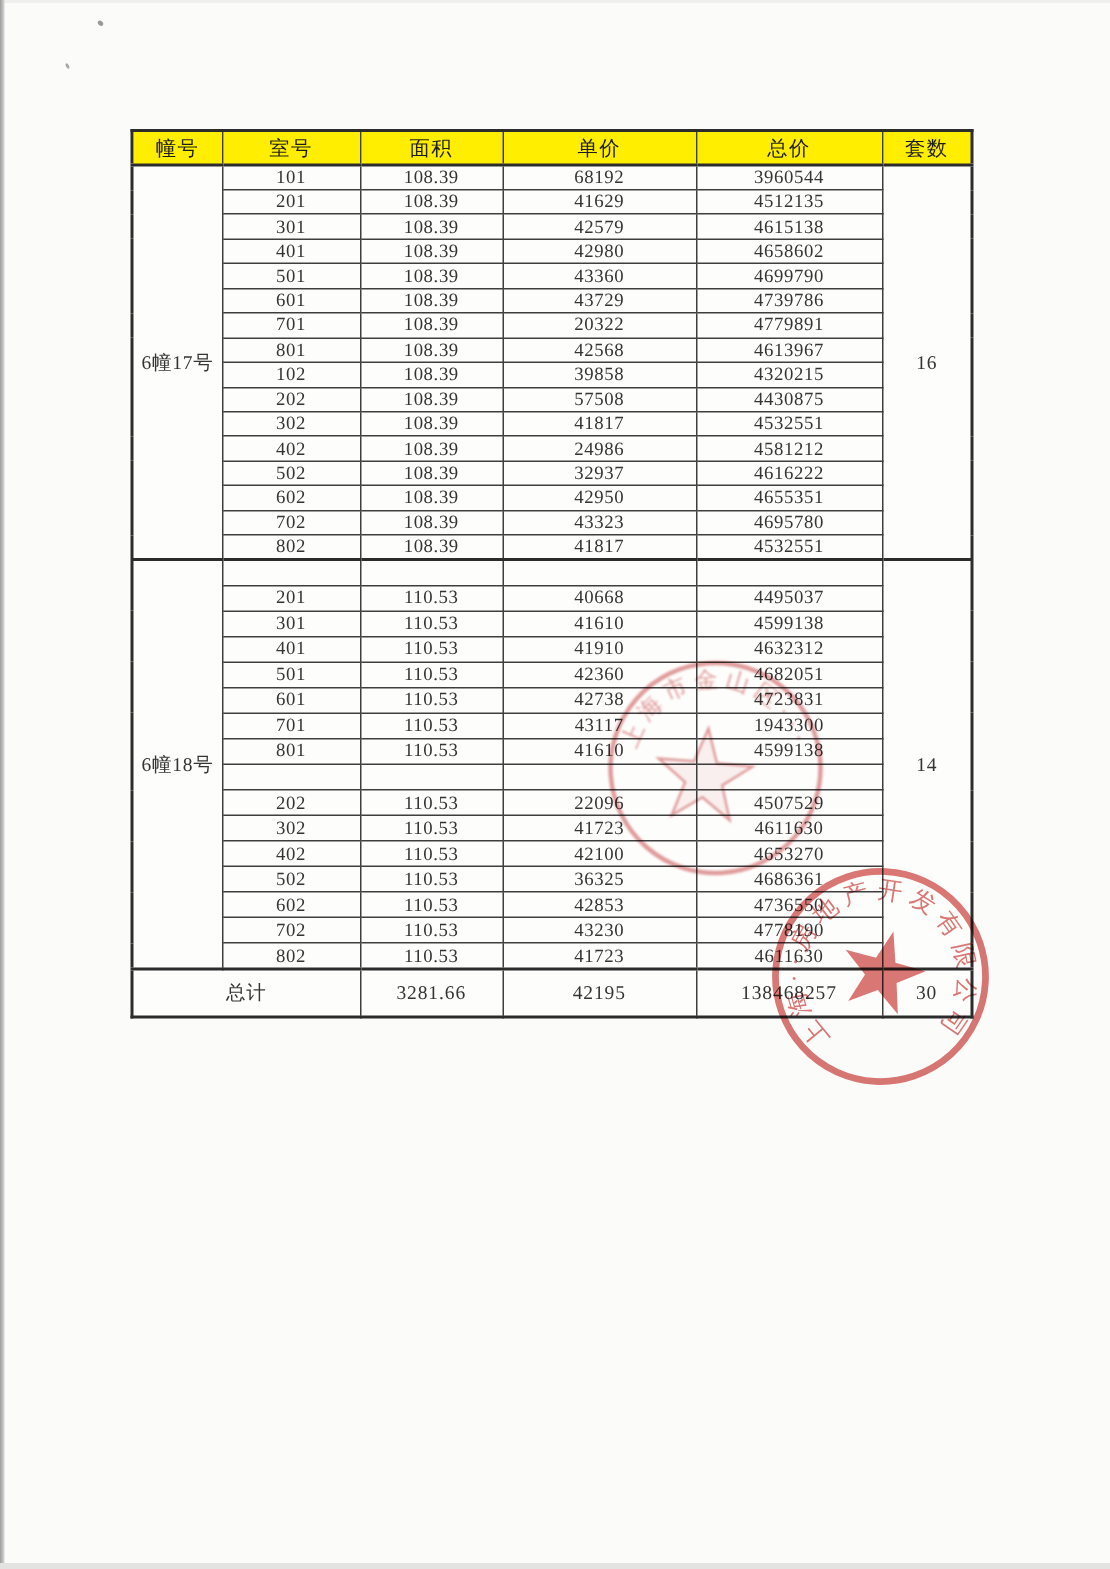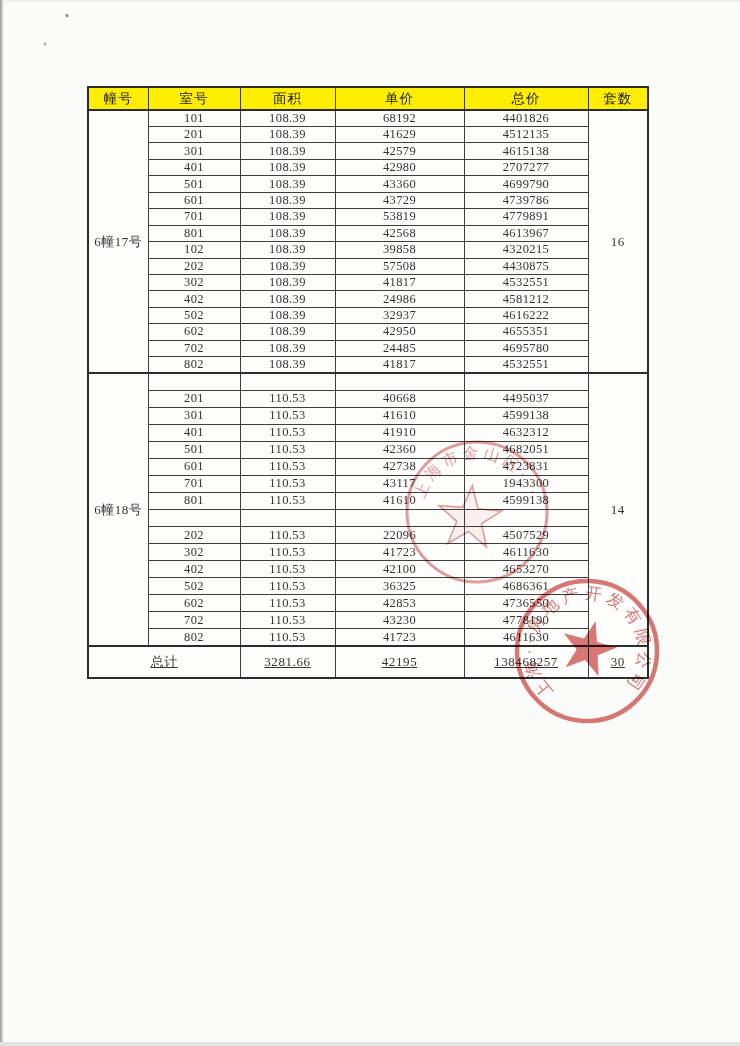--- a/index.html
+++ b/index.html
@@ -39,21 +39,21 @@
     background:#ffee00;
     font-size:13.5px;letter-spacing:1px;
     height:21px;
     border-bottom:2px solid #2c2c2c;
     color:#1c1c1c;
   }
   tr.s0{height:16.45px;}
   tr.s1{height:17.05px;}
   tr.section-start td{border-top:2px solid #2c2c2c;}
   td.bcell,td.ucell{font-size:13px;letter-spacing:0.5px;}
-  tr.total-row td{height:30px;border-top:2px solid #2c2c2c;font-size:13px;letter-spacing:0.6px;text-decoration:underline;}
+  tr.total-row td{height:30px;border-top:2px solid #2c2c2c;font-size:13px;letter-spacing:0.6px;}
 
   
   .stamp{position:absolute;mix-blend-mode:multiply;pointer-events:none;}
   .stamp-upper{left:397px;top:432px;filter:blur(0.7px);opacity:0.62;}
   .stamp-lower{left:511px;top:575px;filter:blur(0.4px);opacity:0.85;}
   .stamp text{font-family:"Liberation Serif","DejaVu Serif",serif;}
 </style>
 </head>
 <body>
 
@@ -83,57 +83,57 @@
         <th>总价</th>
         <th>套数</th>
       </tr>
   </thead>
   <tbody>
       <tr class="s0 section-start">
         <td class="bcell" rowspan="16">6幢17号</td>
         <td>101</td>
         <td>108.39</td>
         <td>68192</td>
-        <td>4401826</td>
+        <td>3960544</td>
         <td class="ucell" rowspan="16">16</td>
       </tr>
       <tr class="s0">
         <td>201</td>
         <td>108.39</td>
         <td>41629</td>
         <td>4512135</td>
       </tr>
       <tr class="s0">
         <td>301</td>
         <td>108.39</td>
         <td>42579</td>
         <td>4615138</td>
       </tr>
       <tr class="s0">
         <td>401</td>
         <td>108.39</td>
         <td>42980</td>
-        <td>2707277</td>
+        <td>4658602</td>
       </tr>
       <tr class="s0">
         <td>501</td>
         <td>108.39</td>
         <td>43360</td>
         <td>4699790</td>
       </tr>
       <tr class="s0">
         <td>601</td>
         <td>108.39</td>
         <td>43729</td>
         <td>4739786</td>
       </tr>
       <tr class="s0">
         <td>701</td>
         <td>108.39</td>
-        <td>53819</td>
+        <td>20322</td>
         <td>4779891</td>
       </tr>
       <tr class="s0">
         <td>801</td>
         <td>108.39</td>
         <td>42568</td>
         <td>4613967</td>
       </tr>
       <tr class="s0">
         <td>102</td>
@@ -167,21 +167,21 @@
       </tr>
       <tr class="s0">
         <td>602</td>
         <td>108.39</td>
         <td>42950</td>
         <td>4655351</td>
       </tr>
       <tr class="s0">
         <td>702</td>
         <td>108.39</td>
-        <td>24485</td>
+        <td>43323</td>
         <td>4695780</td>
       </tr>
       <tr class="s0">
         <td>802</td>
         <td>108.39</td>
         <td>41817</td>
         <td>4532551</td>
       </tr>
       <tr class="s1 section-start">
         <td class="bcell" rowspan="16">6幢18号</td>

